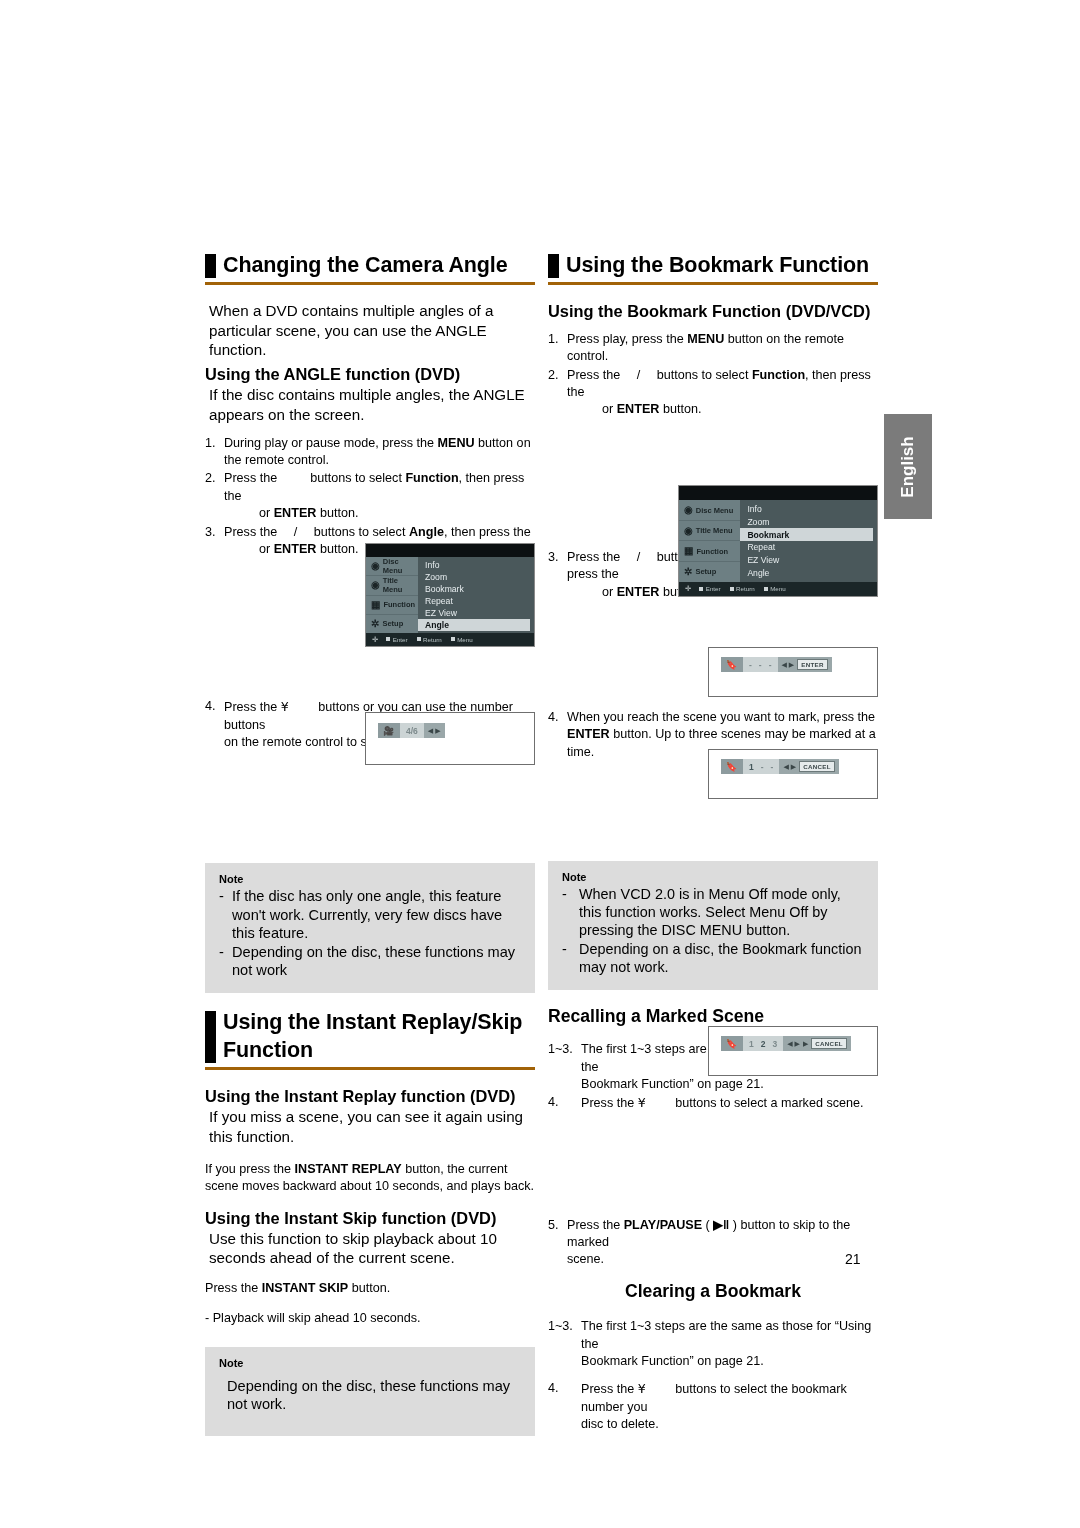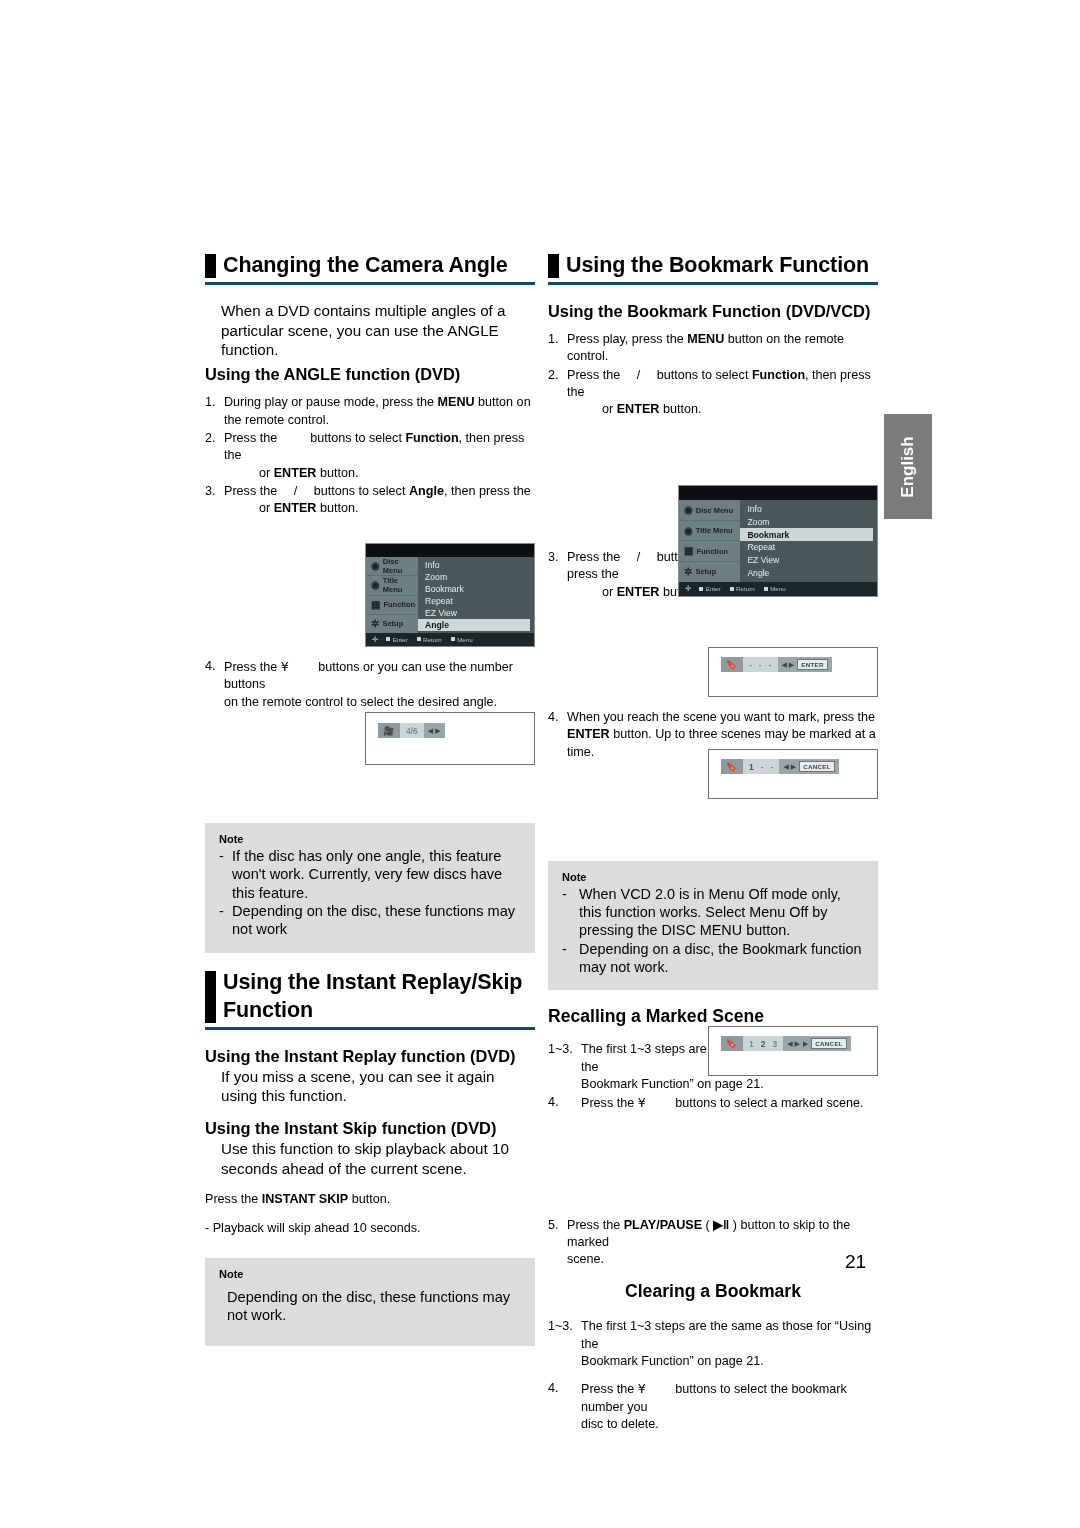--- a/index.html
+++ b/index.html
@@ -18,21 +18,21 @@
   .page { position: absolute; inset: 0; }
 
   
   .col-left  { position: absolute; left: 205px;  top: 252px; width: 330px; }
   .col-right { position: absolute; left: 548px;  top: 252px; width: 330px; }
 
   
   .sec-head {
     position: relative;
     padding-left: 18px;
-    border-bottom: 3px solid #0c4a6e;
+    border-bottom: 3px solid #a16207;
     margin-bottom: 16px;
   }
   .sec-head::before {
     content: "";
     position: absolute;
     left: 0; top: 2px; bottom: 4px;
     width: 11px;
     background: #000;
   }
   .sec-head .t {
@@ -40,21 +40,21 @@
     font-weight: bold;
     line-height: 1.30;
     letter-spacing: -0.1px;
     padding-bottom: 2px;
   }
 
   
   .body {
     font-size: 15.2px;
     line-height: 1.30;
-    margin: 0 0 4px 16px;
+    margin: 0 0 4px 4px;
   }
   .sub-head {
     font-size: 16.4px;
     font-weight: bold;
     line-height: 1.22;
     margin: 3px 0 1px 0;
   }
   .small {
     font-size: 12.6px;
     line-height: 1.36;
@@ -206,37 +206,38 @@
     transform: rotate(-90deg);
     color: #ffffff;
     font-size: 17px;
     font-weight: bold;
     white-space: nowrap;
   }
 
   .pagenum {
     position: absolute;
     left: 845px; top: 1251px;
-    font-size: 19px;
+    font-size: 14px;
   }
 </style>
 </head>
 <body>
 
 <div class="page">
 
   <div class="col-left">
 
     <div class="sec-head">
       <div class="t">Changing the Camera Angle</div>
     </div>
 
     <p class="body">When a DVD contains multiple angles of a particular scene, you can use the ANGLE function.</p>
 
     <div class="sub-head">Using the ANGLE function (DVD)</div>
+    <p class="body">If the disc contains multiple angles, the ANGLE appears on the screen.</p>
 
     <div class="steps">
       <div class="step">
         <span class="num">1.</span>
         <span class="txt"><span>During play or pause mode, press the </span><b>MENU</b><span> button on the remote control.</span></span>
       </div>
       <div class="step">
         <span class="num">2.</span>
         <span class="txt">
           <span>Press the </span><span class="gap"></span><span> buttons to select </span><b>Function</b><span>, then press the</span>
@@ -323,20 +324,23 @@
       </ul>
     </div>
 
     <div class="sec-head" style="margin-top:16px;">
       <div class="t">Using the Instant Replay/Skip Function</div>
     </div>
 
     <div class="sub-head">Using the Instant Replay function (DVD)</div>
     <p class="body">If you miss a scene, you can see it again using this function.</p>
 
+    <p class="small" style="margin-top:14px;">
+      <span>If you press the </span><b>INSTANT REPLAY</b><span> button, the current scene moves backward about 10 seconds, and plays back.</span>
+    </p>
 
     <div class="sub-head" style="margin-top:12px;">Using the Instant Skip function (DVD)</div>
     <p class="body">Use this function to skip playback about 10 seconds ahead of the current scene.</p>
 
     <p class="small" style="margin-top:12px;">
       <span>Press the </span><b>INSTANT SKIP</b><span> button.</span>
     </p>
     <p class="small" style="margin-top:2px;">- Playback will skip ahead 10 seconds.</p>
 
     <div class="note" style="margin-top:20px;">

